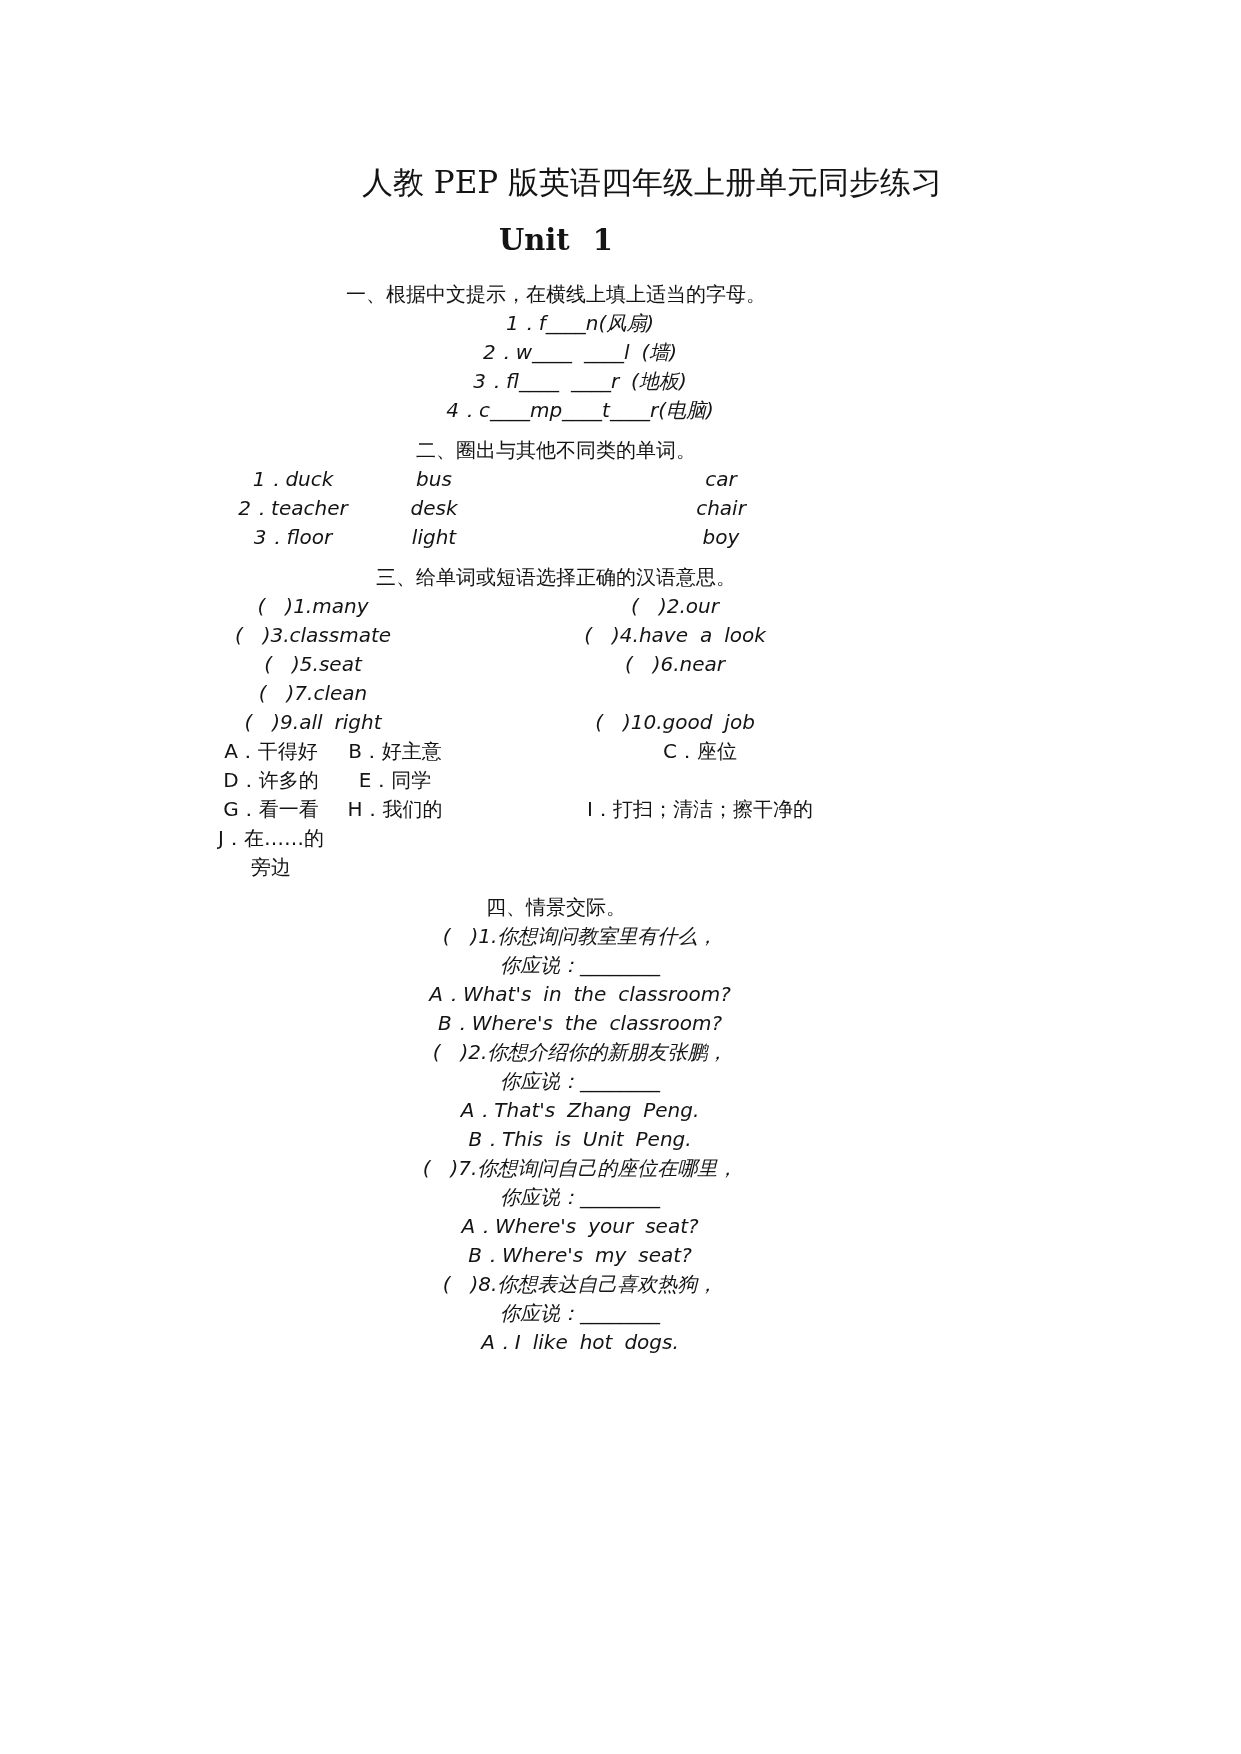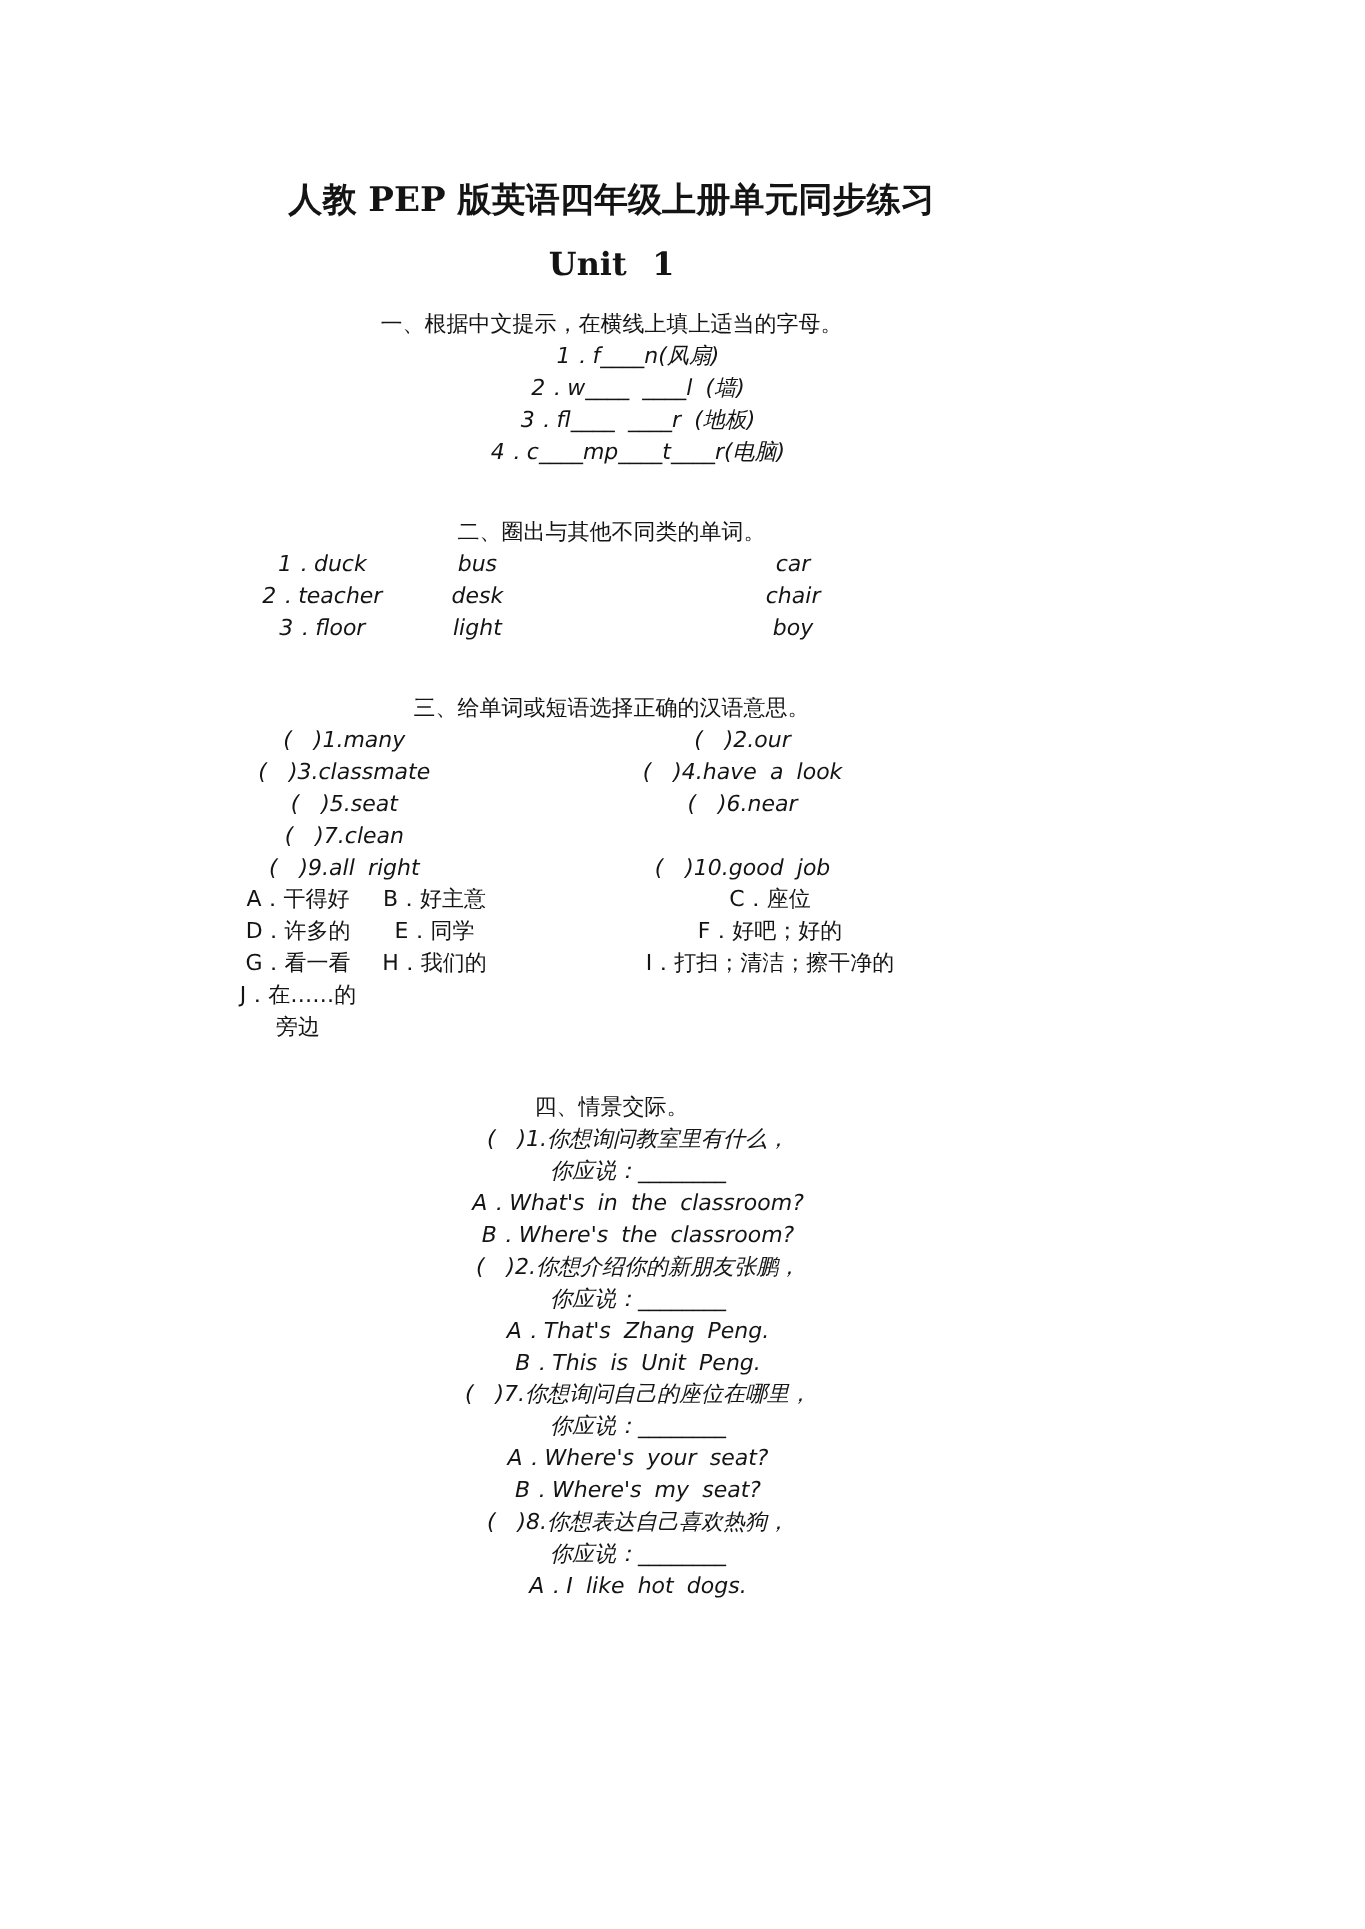--- a/index.html
+++ b/index.html
@@ -6,36 +6,36 @@
   body {
     width:1241px; height:1754px;
     background:#ffffff; color:#141414;
     font-family:"DejaVu Sans","Liberation Sans",sans-serif;
     position:relative; overflow:hidden;
   }
   .content {
     position:absolute; left:170px; top:163px; width:772px;
   }
   .doc-title {
-    text-align:center;
+    text-align:right;
     font-family:"DejaVu Serif","Liberation Serif",serif;
-    font-weight:bold; font-size:31px; line-height:38px;
+    font-weight:normal; font-size:31px; line-height:38px;
     white-space:pre-wrap;
   }
   .unit-title {
     text-align:center;
     font-family:"DejaVu Serif","Liberation Serif",serif;
     font-weight:bold; font-size:29px; line-height:36px;
     margin-top:21px; word-spacing:0.45em;
   }
   .line {
     font-size:20px; line-height:29px;
     white-space:pre-wrap; word-spacing:0.28em;text-align:center;
   }
-  .sec-heading { margin-top:44px; }
+  .sec-heading { margin-top:11px; }
   .first-heading { margin-top:22px; }
   .indent { padding-left:48px;font-style:italic; }
   .s2row { display:grid; grid-template-columns:150px 132px auto; }
   .s3pair { display:grid; grid-template-columns:190px auto; }
   .s3opt { display:grid; grid-template-columns:122px 126px auto; padding-left:40px; }
 </style>
 </head>
 <body>
 
 <div class="content">
@@ -87,21 +87,20 @@
     <span>(　)10.good job</span>
   </div>
   <div class="line s3opt">
     <span>A．干得好</span>
     <span>B．好主意</span>
     <span>C．座位</span>
   </div>
   <div class="line s3opt">
     <span>D．许多的</span>
     <span>E．同学</span>
-    <span>F．好吧；好的</span>
   </div>
   <div class="line s3opt">
     <span>G．看一看</span>
     <span>H．我们的</span>
     <span>I．打扫；清洁；擦干净的</span>
   </div>
   <div class="line s3opt">
     <span>J．在……的旁边</span>
     <span></span>
     <span></span>

